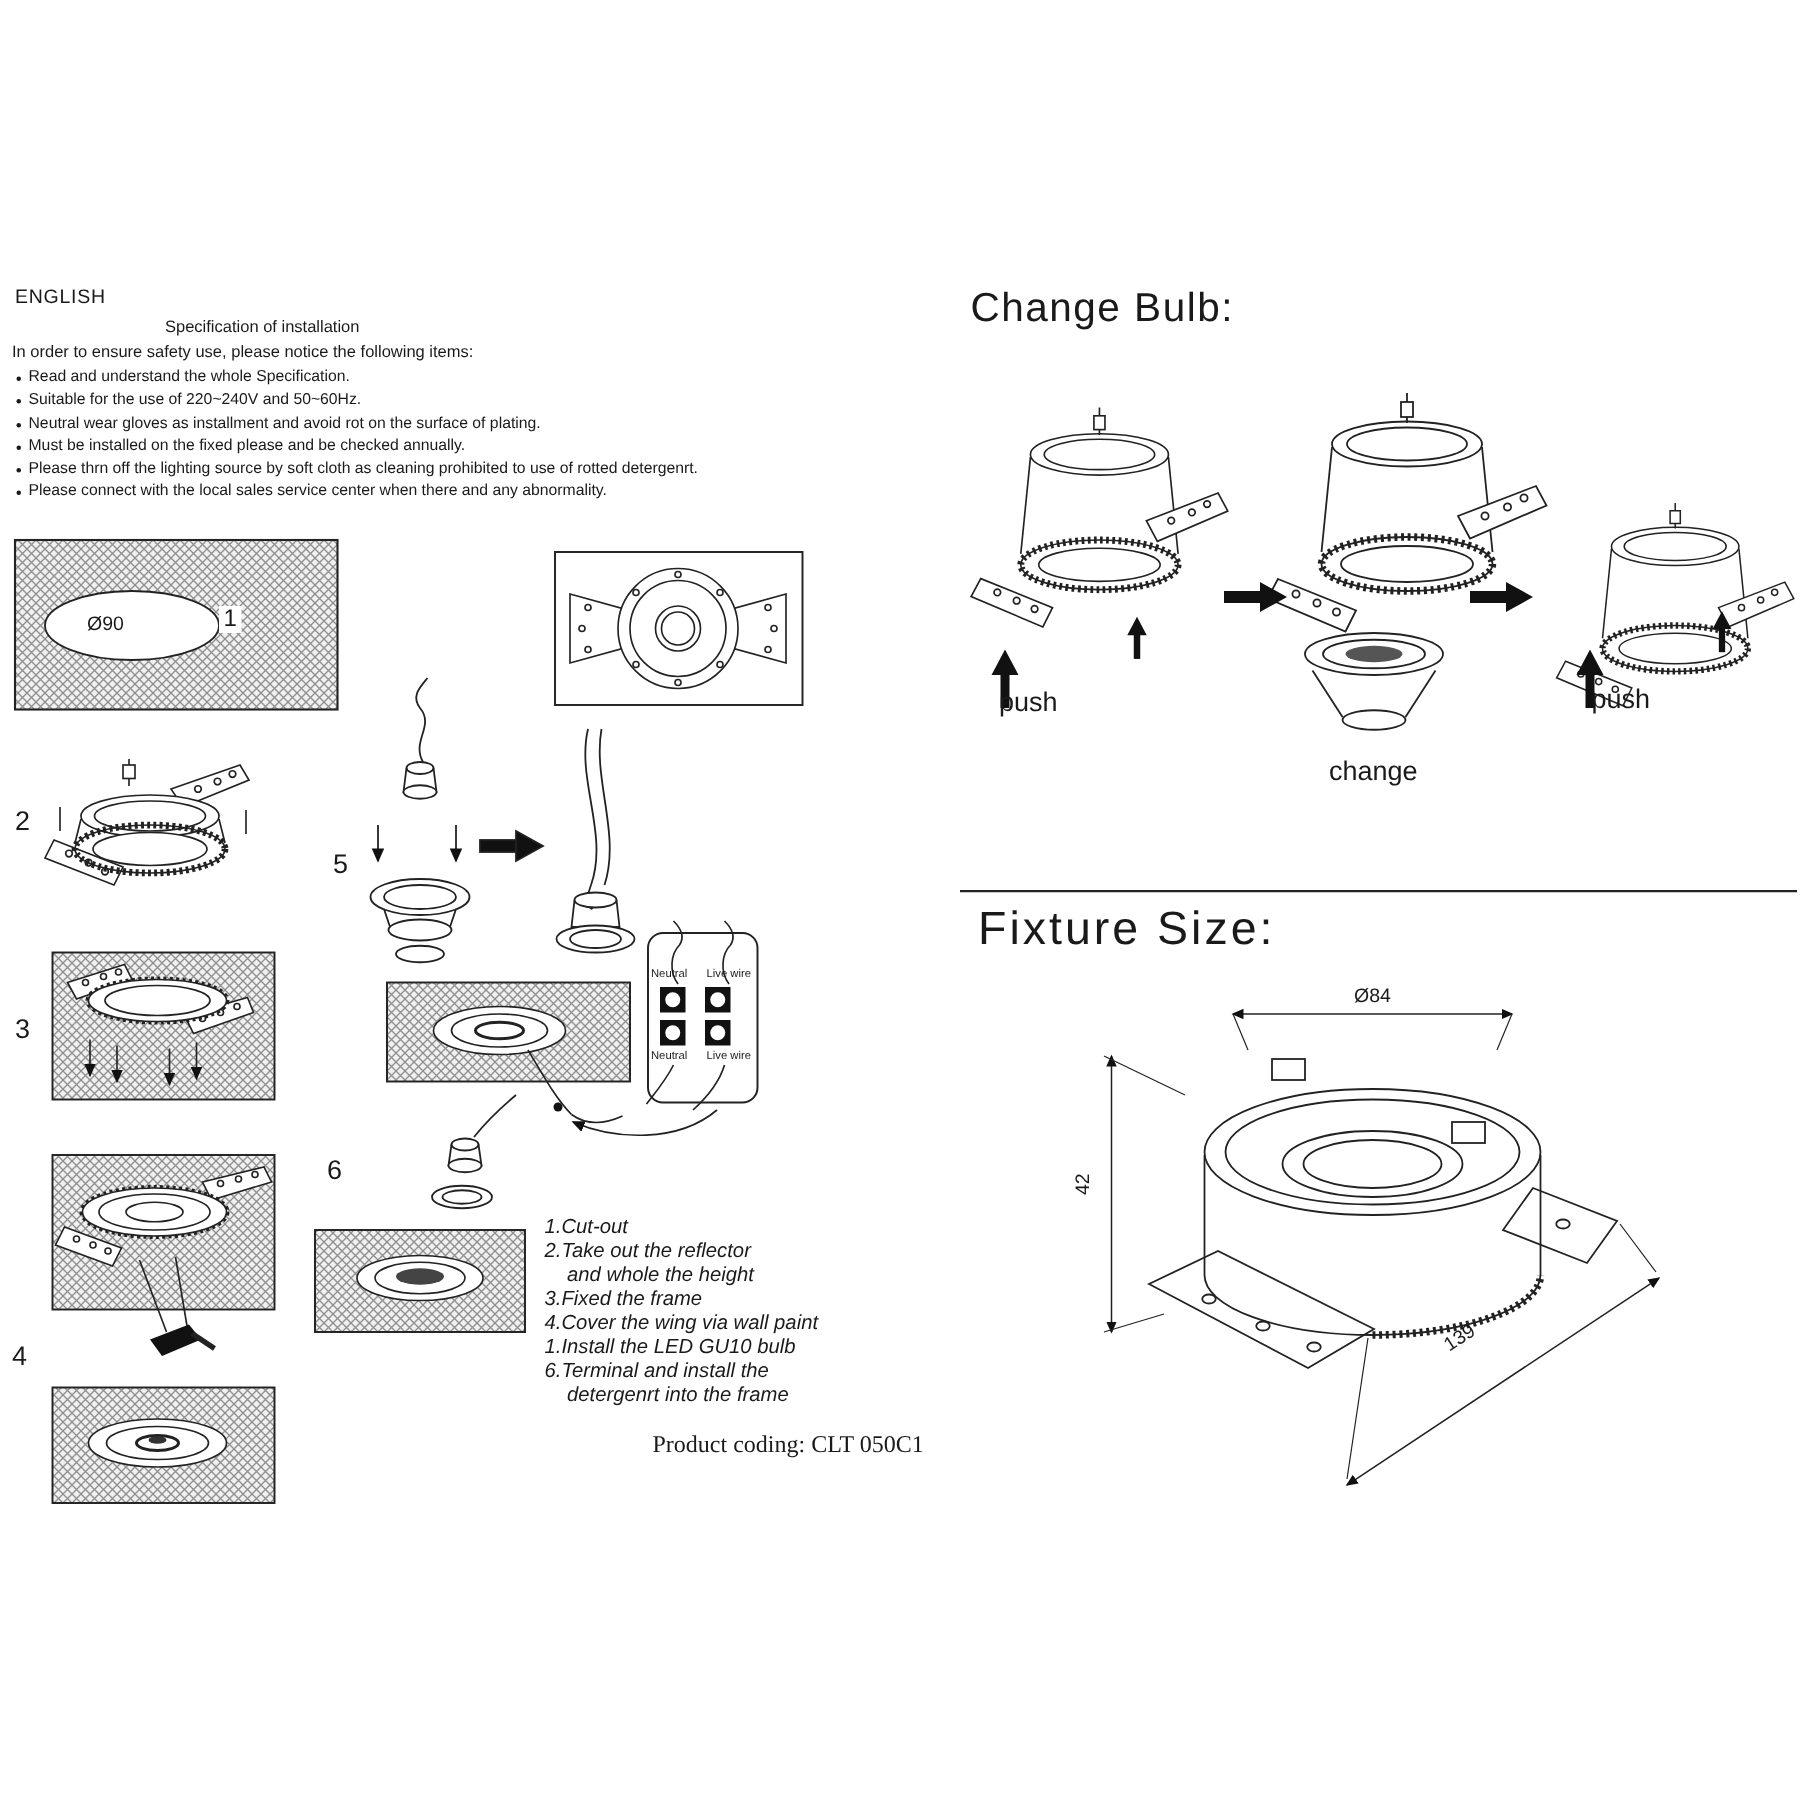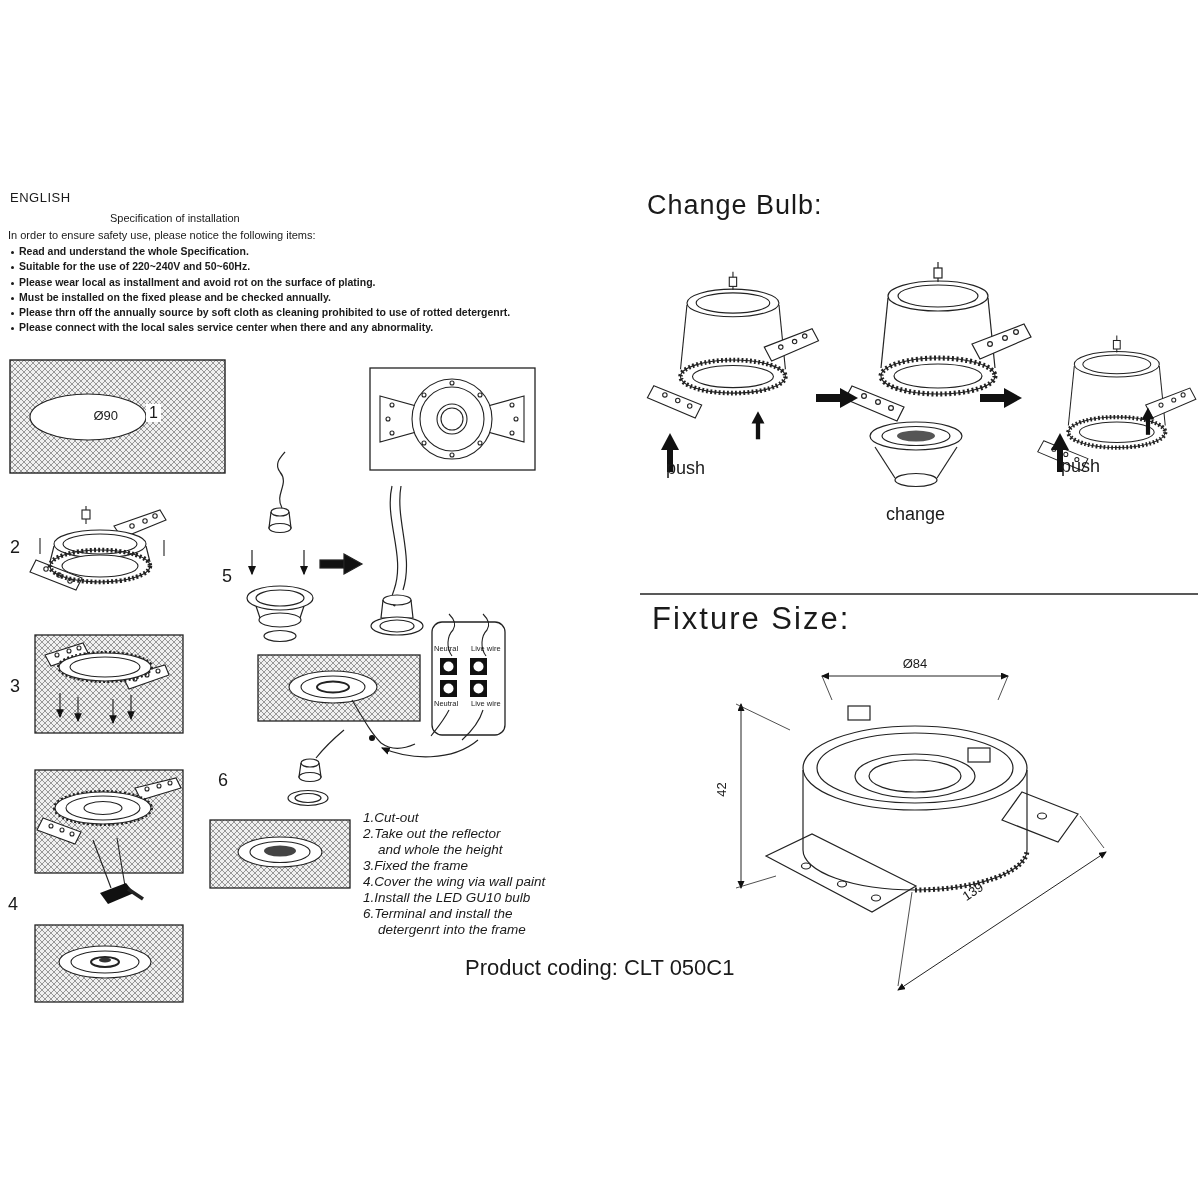--- a/index.html
+++ b/index.html
@@ -7,44 +7,44 @@
   body { position:relative; background:#fff; color:#1a1a1a;
          font-family:"Liberation Sans", sans-serif; overflow:hidden; }
   .layer { position:absolute; left:0; top:0; }
   .t { position:absolute; white-space:pre; }
 
   .lang       { left:10px;  top:190px; font-size:13px; font-weight:400; letter-spacing:.5px; }
   .spec-title { left:110px; top:212px; font-size:11px;text-align:center; }
   .intro      { left:8px;   top:229px; font-size:11px; }
 
   .bullets    { position:absolute; left:8px; top:245px; }
-  .bullet-row { display:flex; align-items:flex-start; height:15.3px; font-size:10.5px;font-weight:bold; }
+  .bullet-row { display:flex; align-items:flex-start; height:15.3px; font-size:10.5px; }
   .bullet-dot { width:3px; height:3px; background:#1a1a1a; border-radius:50%;
                 margin:6px 5px 0 3px; flex:none; }
 
   .stepnum    { font-size:18px; }
   .n1 { left:146px; top:404px; background:#fff; padding:0 3px; font-size:16px; }
   .n2 { left:10px;  top:537px; }
   .n3 { left:10px;  top:676px; }
   .n4 { left:8px;   top:894px; }
   .n5 { left:222px; top:566px; }
   .n6 { left:218px; top:770px; }
 
-  .d90  { left:58px; top:408px; width:60px; text-align:right; font-size:13px; }
+  .d90  { left:58px; top:408px; width:60px; text-align:left; font-size:13px; }
 
   .wire-lbl { font-size:7.5px; }
   .wl1 { left:434px; top:644px; }
   .wl2 { left:471px; top:644px; }
   .wl3 { left:434px; top:699px; }
   .wl4 { left:471px; top:699px; }
 
   .instr      { position:absolute; left:363px; top:810px; font-size:13.5px; line-height:16px;font-style:italic; }
   .instr .cont{ padding-left:15px; }
 
-  .coding { left:465px; top:955px; font-size:22px; }
+  .coding { left:435px; top:955px; font-size:16px;font-family:Liberation Serif, serif; }
 
   .cb-title { left:647px; top:190px; font-size:27px; letter-spacing:1px; }
   .push1  { left:666px;  top:458px; font-size:18px; }
   .change { left:886px;  top:504px; font-size:18px; }
   .push2  { left:1061px; top:456px; font-size:18px; }
 
   .fs-title { left:652px; top:601px; font-size:31px; letter-spacing:2px; }
   .dim { font-size:13px; }
   .d84  { left:885px; top:656px; width:60px; text-align:center; }
   .d42  { left:714px; top:782px; transform:rotate(-90deg); }
@@ -315,29 +315,29 @@
   <div class="bullet-row">
       <span class="bullet-dot"></span>
       <span>Read and understand the whole Specification.</span>
     </div>
   <div class="bullet-row">
       <span class="bullet-dot"></span>
       <span>Suitable for the use of 220~240V and 50~60Hz.</span>
     </div>
   <div class="bullet-row">
       <span class="bullet-dot"></span>
-      <span>Please wear local as installment and avoid rot on the surface of plating.</span>
+      <span>Neutral wear gloves as installment and avoid rot on the surface of plating.</span>
     </div>
   <div class="bullet-row">
       <span class="bullet-dot"></span>
       <span>Must be installed on the fixed please and be checked annually.</span>
     </div>
   <div class="bullet-row">
       <span class="bullet-dot"></span>
-      <span>Please thrn off the annually source by soft cloth as cleaning prohibited to use of rotted detergenrt.</span>
+      <span>Please thrn off the lighting source by soft cloth as cleaning prohibited to use of rotted detergenrt.</span>
     </div>
   <div class="bullet-row">
       <span class="bullet-dot"></span>
       <span>Please connect with the local sales service center when there and any abnormality.</span>
     </div>
 </div>
 
 <div class="t d90">Ø90</div>
 
 <div class="t stepnum n1">1</div>

